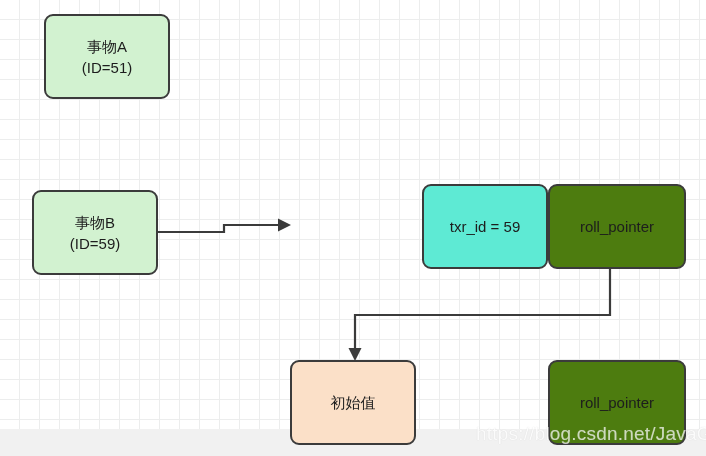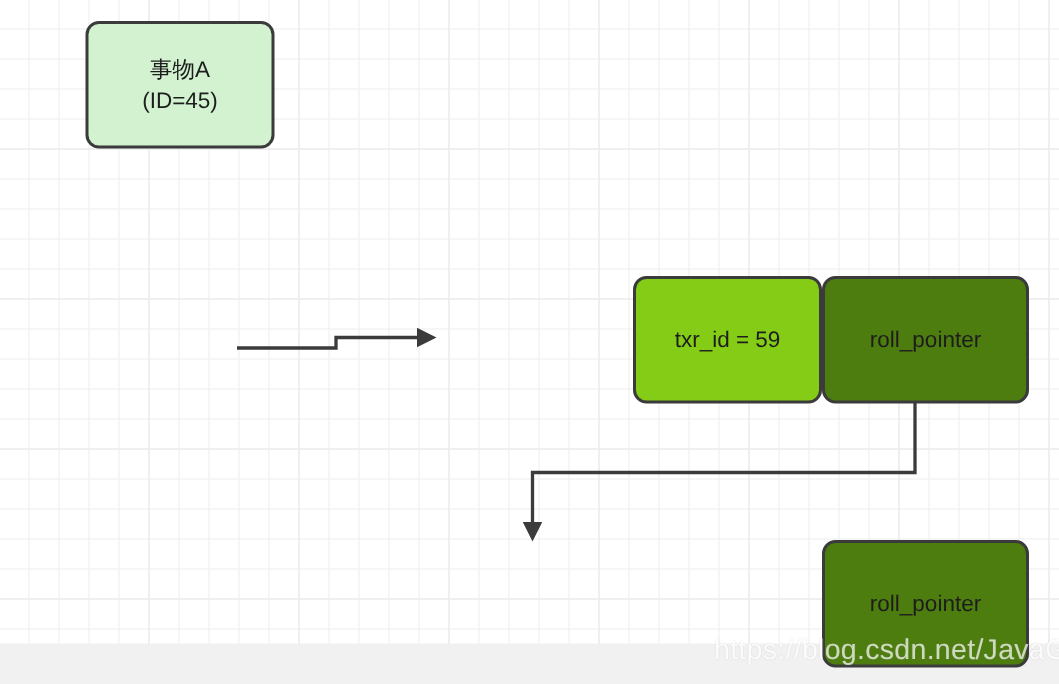--- a/index.html
+++ b/index.html
@@ -46,21 +46,21 @@
     justify-content: center;
     color: #1d1d1d;
     font-size: 15px;
     line-height: 21px;
     text-align: center;
     white-space: nowrap;
   }
   .node .ln { display: block; }
   .node.green  { background: #d2f2d0; }
   .node.orange { background: #fbe0c8; }
-  .node.yellow { background: #84cc16; }
+  .node.yellow { background: #5eead4; }
   .node.blue   { background: #4d7c0f; }
 
   svg.links {
     position: absolute;
     left: 0;
     top: 0;
     width: 706px;
     height: 456px;
     overflow: visible;
     pointer-events: none;
@@ -100,32 +100,39 @@
       <path class="link-path" d="M158,232 L224,232 L224,225 L278,225"></path>
       <polygon class="arrow-head" points="278,218.5 291,225 278,231.5"></polygon>
     </g>
 
     <g>
       <path class="link-path" d="M610,268 L610,315 L355,315 L355,348"></path>
       <polygon class="arrow-head" points="348.5,348 361.5,348 355,361"></polygon>
     </g>
   </svg>
 
-  <div class="node green" style="left:57px; top:14px; width:126px; height:85px;">
+  <div class="node green" style="left:44px; top:14px; width:126px; height:85px;">
     <span class="ln">事物A</span>
-    <span class="ln">(ID=45)</span>
+    <span class="ln">(ID=51)</span>
   </div>
 
+  <div class="node green" style="left:32px; top:190px; width:126px; height:85px;">
+    <span class="ln">事物B</span>
+    <span class="ln">(ID=59)</span>
+  </div>
 
   <div class="node yellow" style="left:422px; top:184px; width:126px; height:85px;">
     <span class="ln">txr_id = 59</span>
   </div>
   <div class="node blue" style="left:548px; top:184px; width:138px; height:85px;">
     <span class="ln">roll_pointer</span>
   </div>
 
+  <div class="node orange" style="left:290px; top:360px; width:126px; height:85px;">
+    <span class="ln">初始值</span>
+  </div>
   <div class="node blue" style="left:548px; top:360px; width:138px; height:85px;">
     <span class="ln">roll_pointer</span>
   </div>
 
   <div id="watermark">https://blog.csdn.net/JavaGem</div>
 
 </div>
 
 </body></html>

